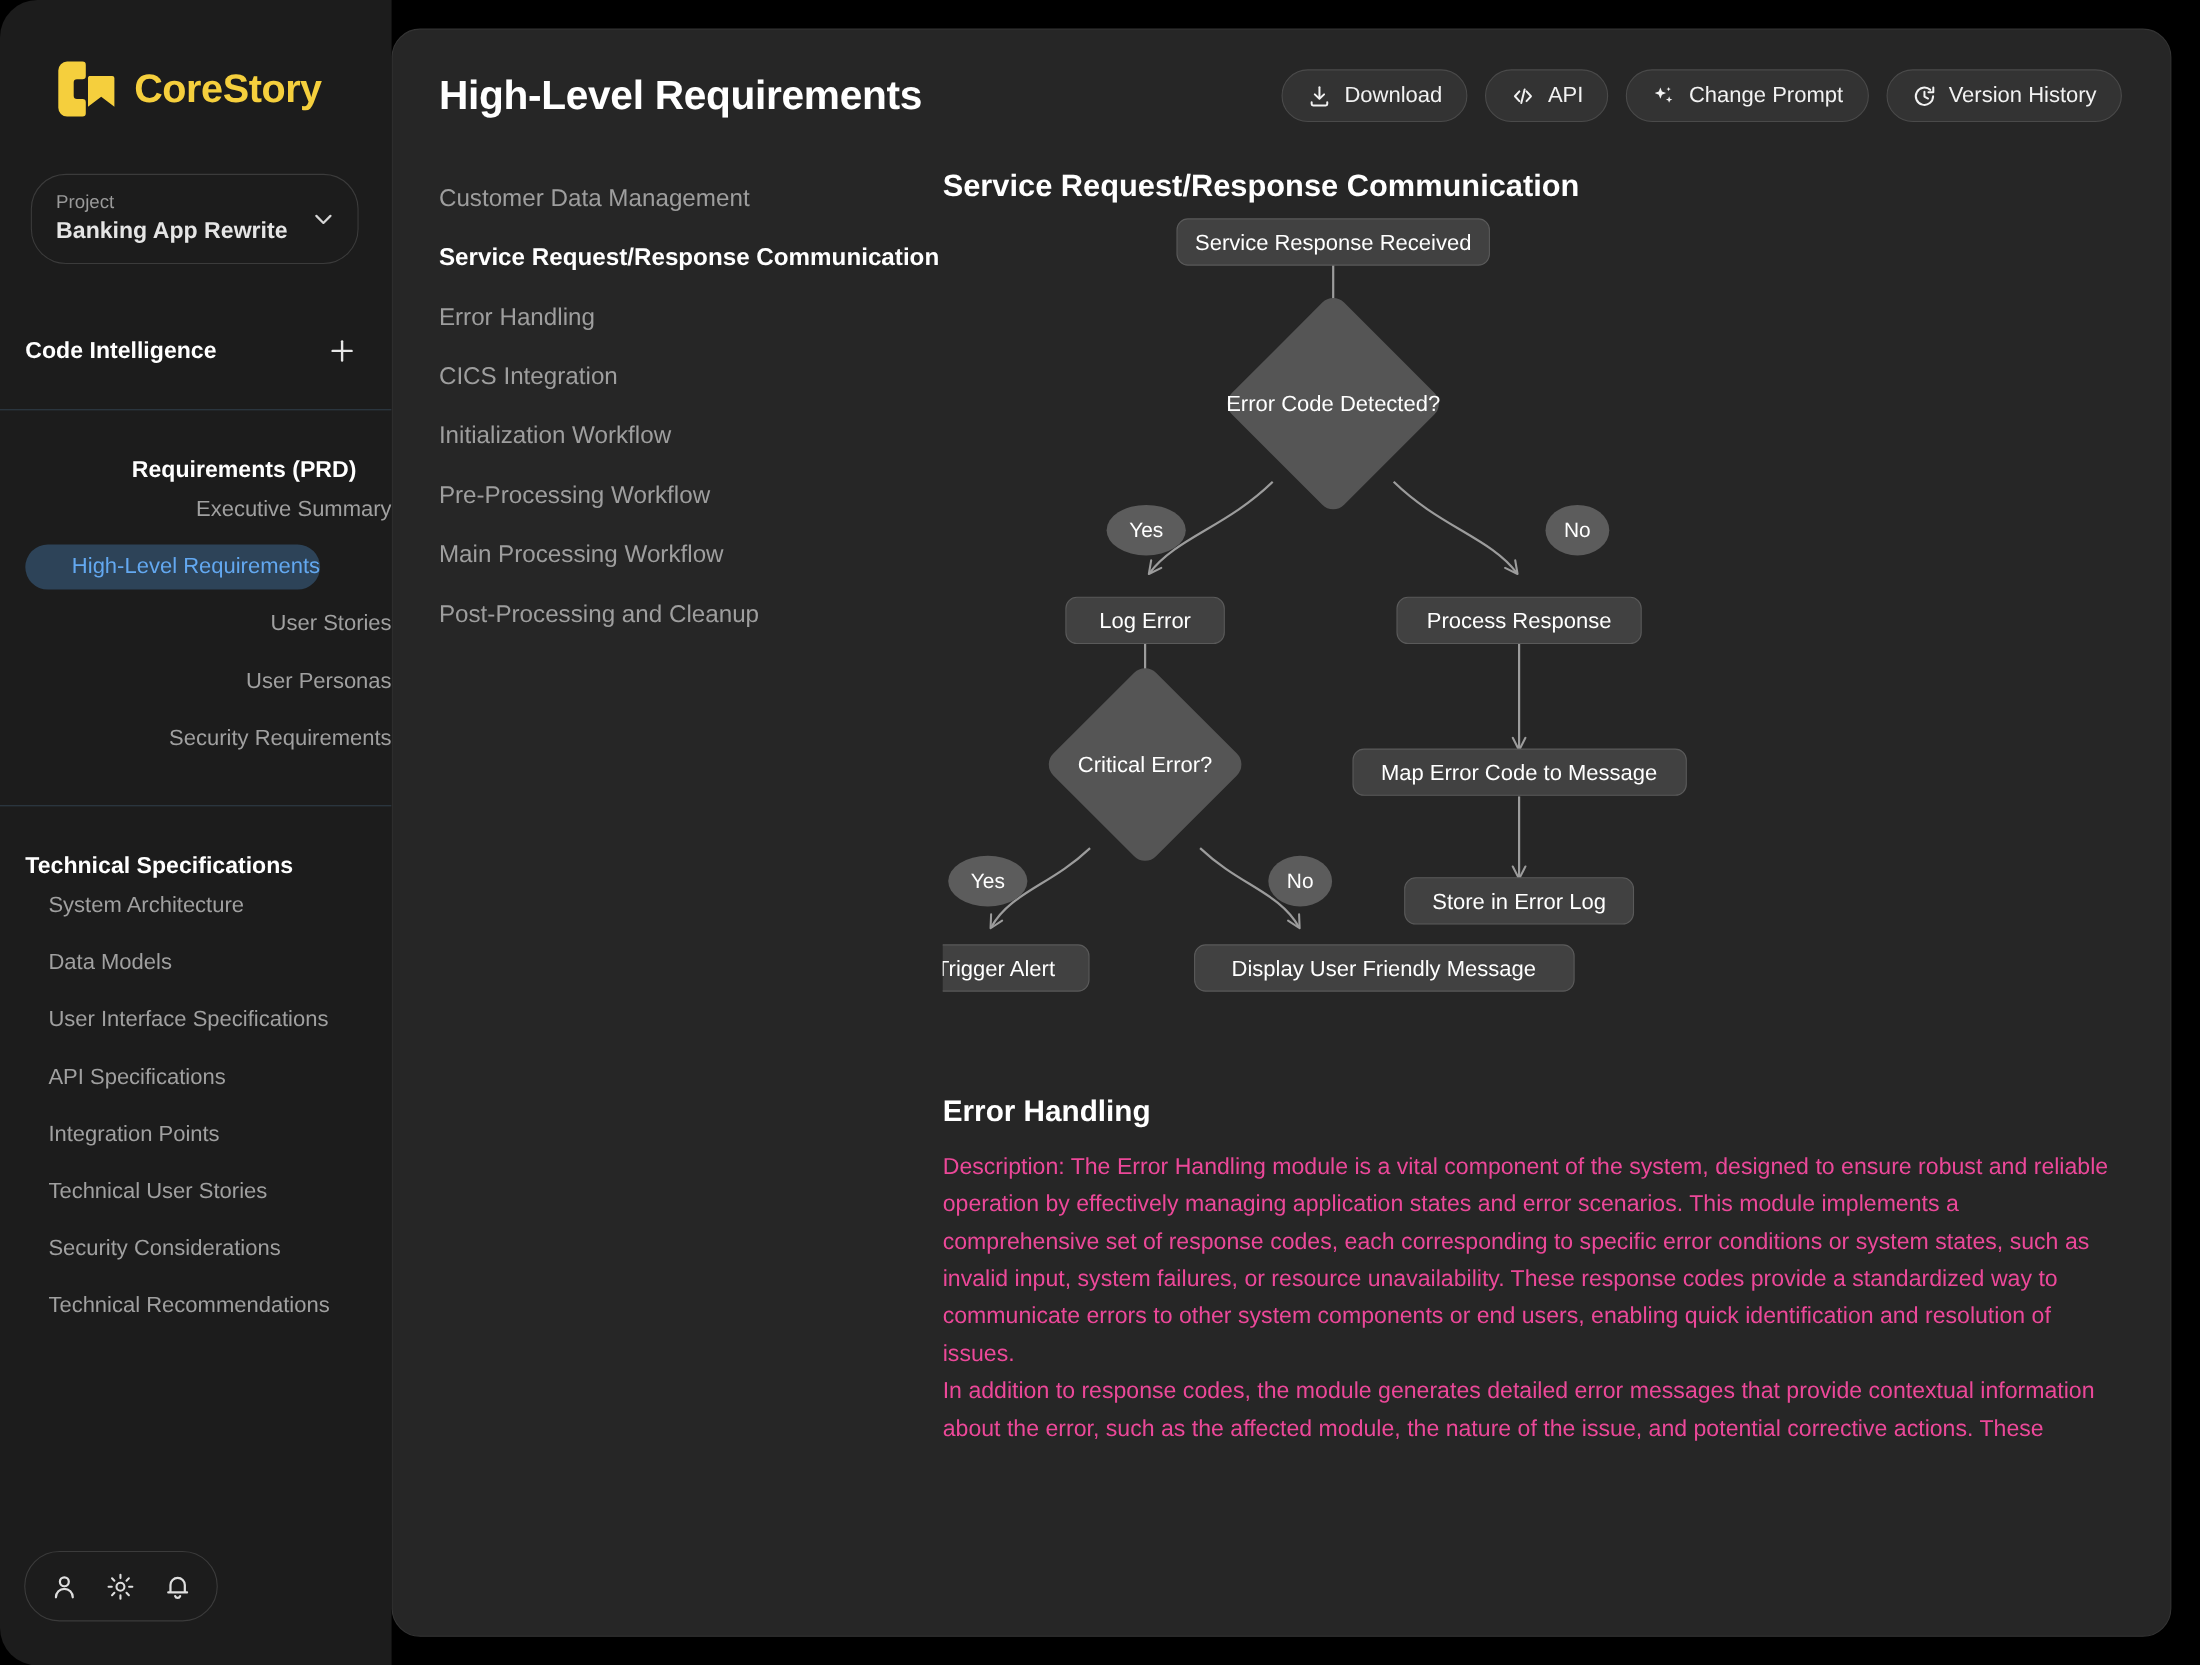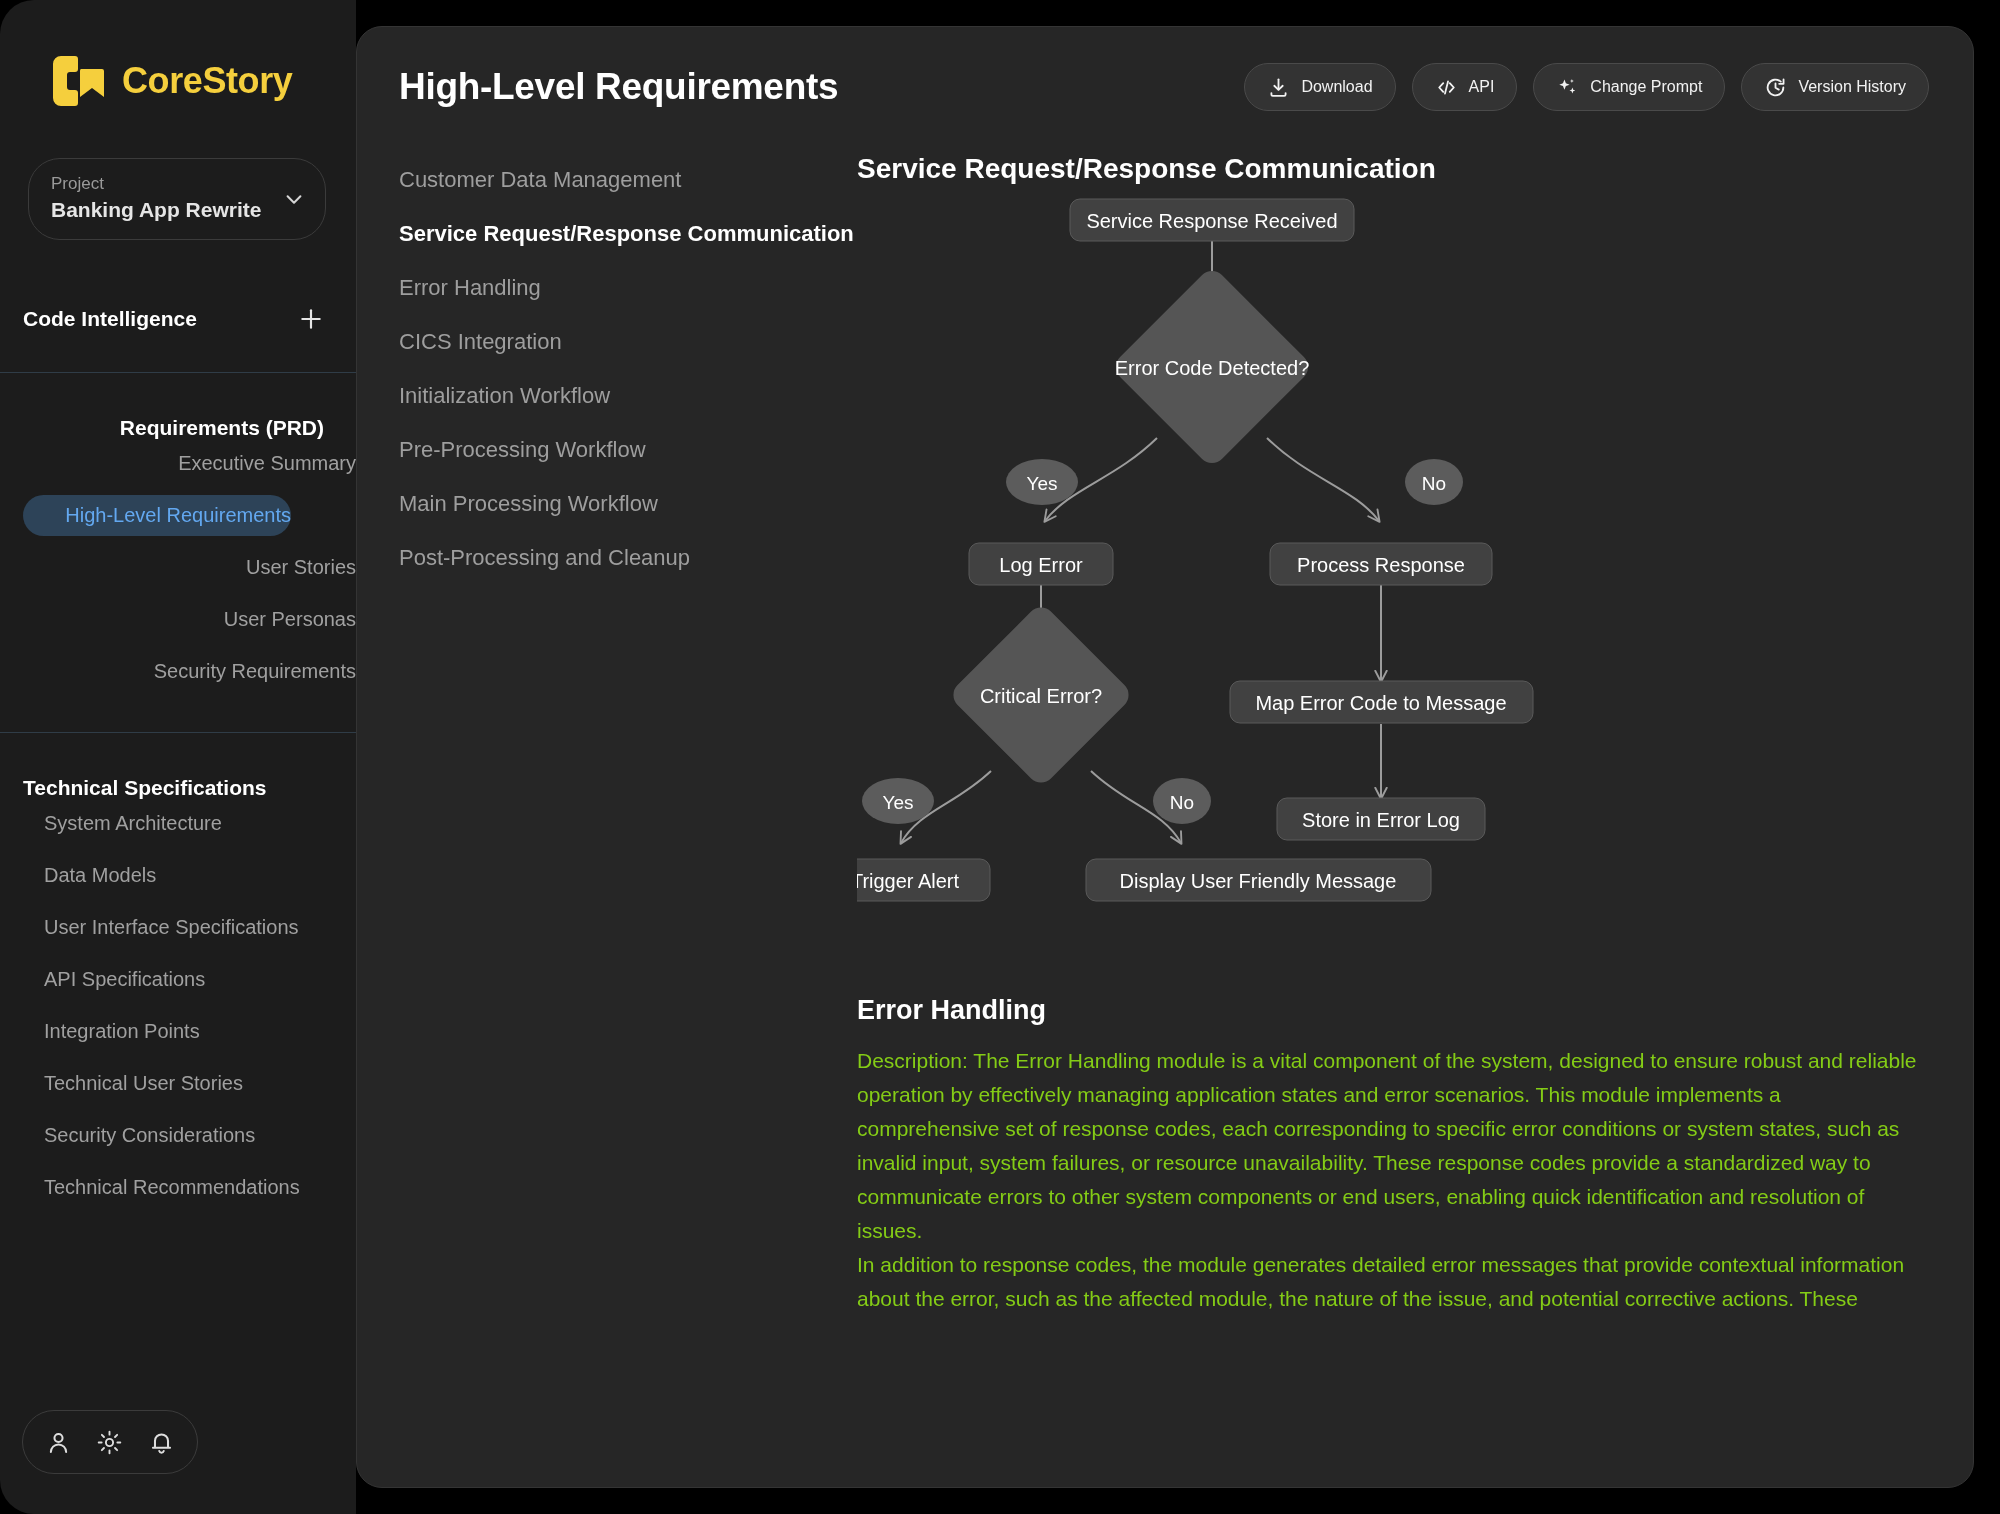--- a/index.html
+++ b/index.html
@@ -127,21 +127,21 @@
     font-size: 37px; font-weight: bold; color: #ffffff;
     flex: 1 1 auto; letter-spacing: -0.3px;
   }
   .tool-btn {
     display: inline-flex; align-items: center; gap: 11px;
     height: 48px; padding: 0 22px;
     border: 1px solid #4a4a4a;
     border-radius: 24px;
     background: #333333;
     color: #f2f2f2;
-    font-size: 16px;
+    font-size: 20px;
     font-family: "Liberation Sans", sans-serif;
     cursor: pointer;
     white-space: nowrap;
   }
   .tool-btn svg { width: 23px; height: 23px; flex: none; }
 
   .body-cols { display: flex; padding: 42px 0 0 0; }
 
   .subnav { width: 500px; flex: none; padding-left: 42px; }
   .subnav-item {
@@ -164,21 +164,21 @@
     text-anchor: middle;
     dominant-baseline: central;
   }
   .flow-label.n { font-size: 20px; }
   .flow-label.e { font-size: 19px; }
 
   
   .desc-block { margin-top: 4px; }
   .desc-h2 { font-size: 27px; font-weight: bold; color: #ffffff; margin-bottom: 18px; }
   .desc-p {
-    font-size: 21px; line-height: 1.62; color: #84cc16;
+    font-size: 21px; line-height: 1.62; color: #ec4899;
   }
   .desc-p + .desc-p { margin-top: 0; }
 </style>
 </head>
 <body>
 
 <div id="app">
 
   <aside id="sidebar">
 

